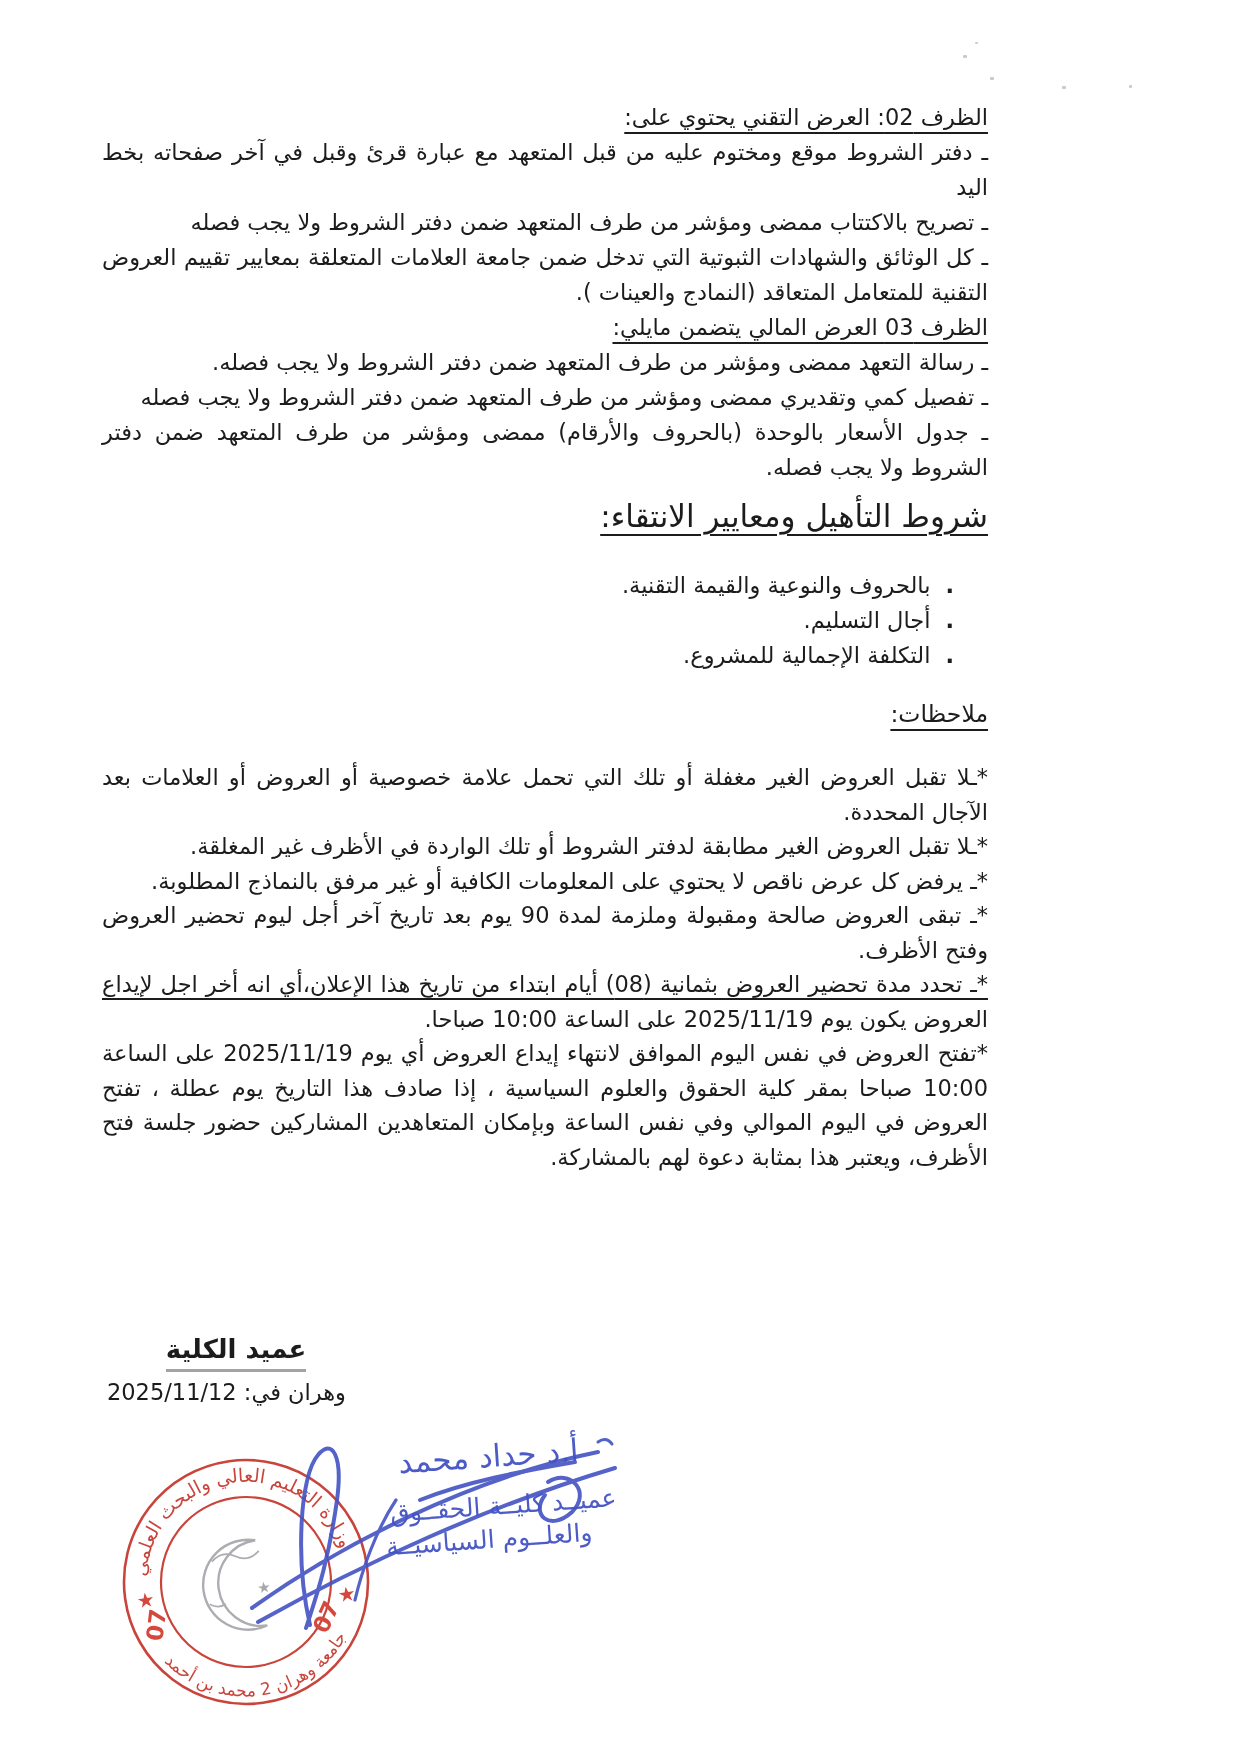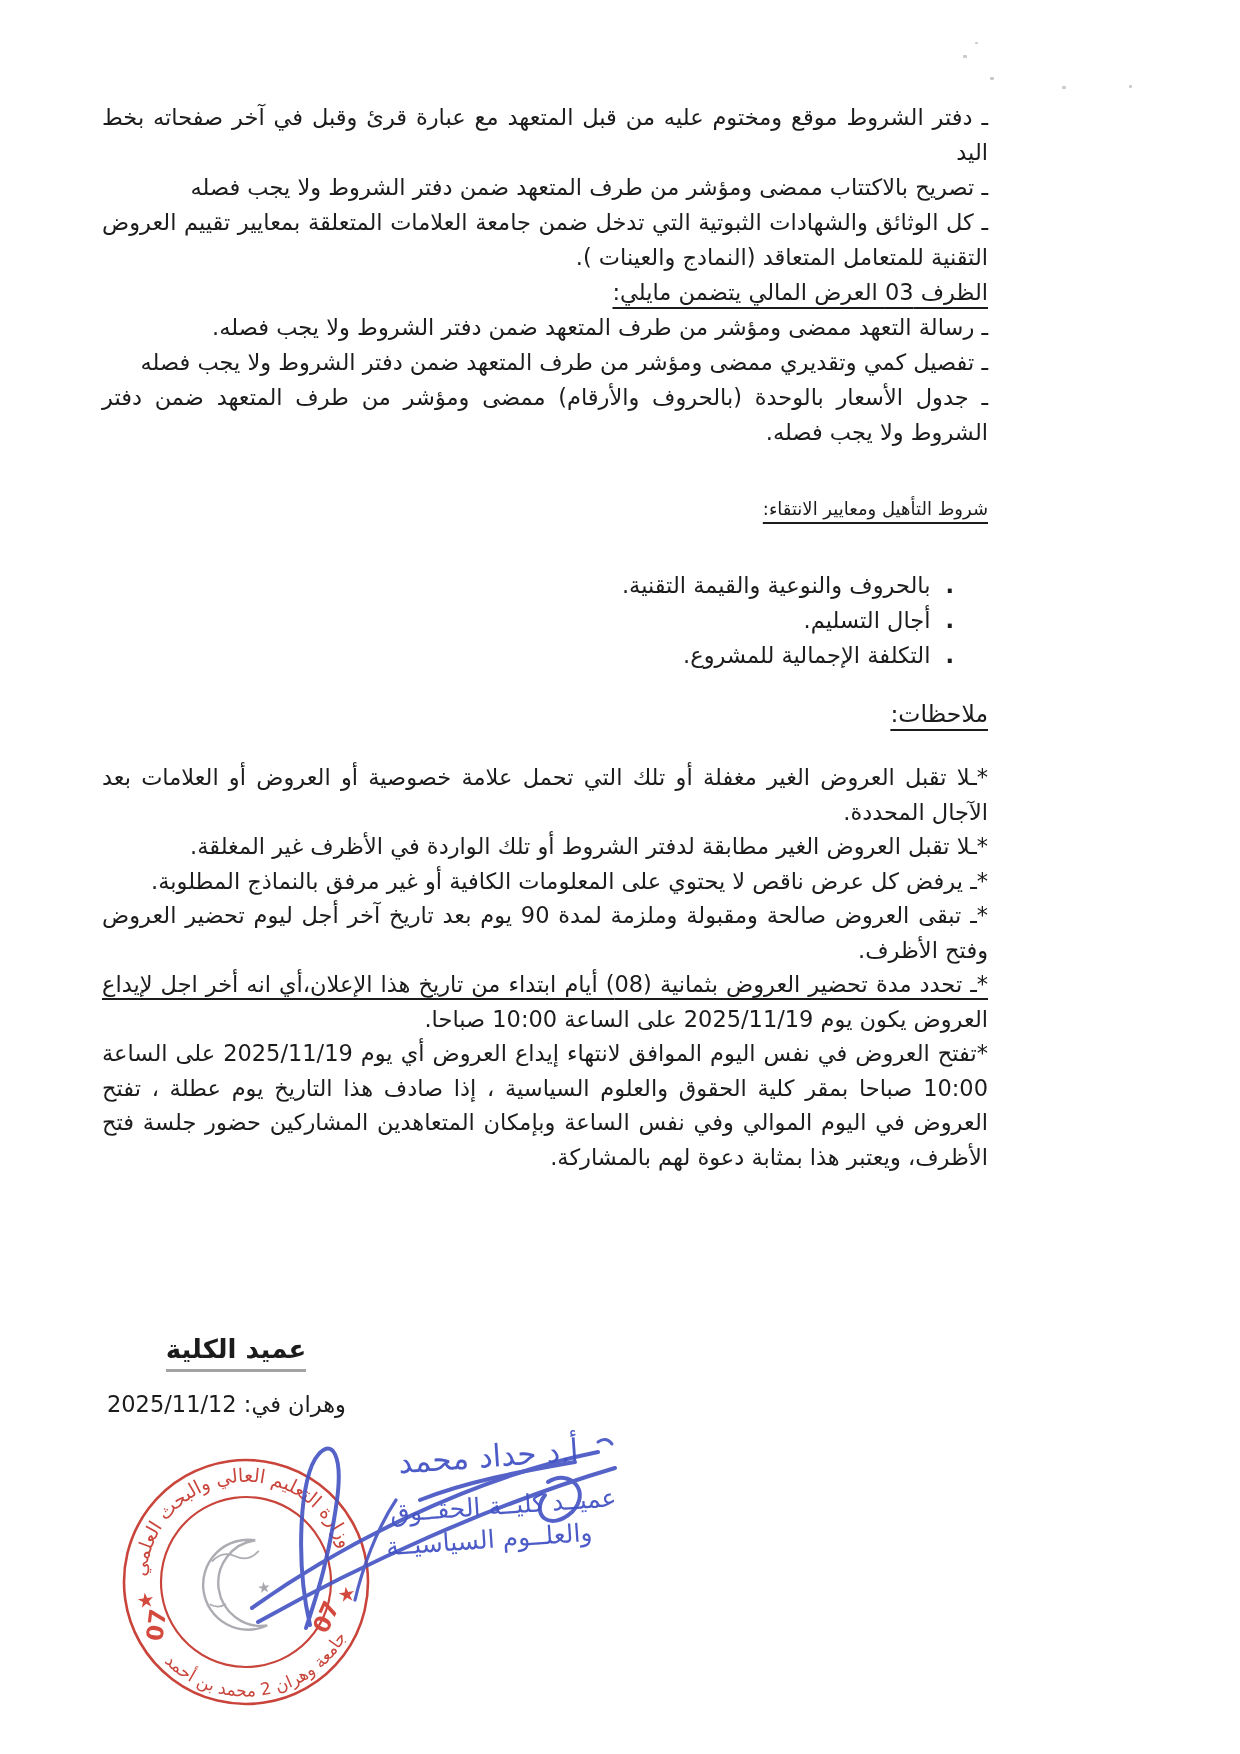--- a/index.html
+++ b/index.html
@@ -11,34 +11,34 @@
   p { margin:0; }
   .flow {
     position:absolute; right:252px; width:886px;
     font-size:22.5px; line-height:35px; text-align:justify; direction:rtl;
   }
   .hd {
     text-decoration:underline;
     text-decoration-thickness:2px; text-underline-offset:7px;
   }
   #env { top:100px; }
-  #qual-heading { position:absolute; right:252px; top:498px; font-size:18px; direction:rtl; }
+  #qual-heading { position:absolute; right:252px; top:498px; font-size:31px; direction:rtl; }
   #qual-items { position:absolute; right:286px; top:568px; direction:rtl; font-size:22.5px; line-height:35px; }
   .qual-item { display:flex; direction:rtl; column-gap:15px; }
   .qbullet { font-weight:bold; }
   #notes-heading { position:absolute; right:252px; top:700px; font-size:23.5px; direction:rtl; }
   #notes-body { top:760px; line-height:34.5px; }
   .useg { text-decoration:underline; text-decoration-thickness:1.8px; text-underline-offset:6px; }
 
   #dean { position:absolute; left:126px; top:1334px; width:220px; text-align:center; direction:rtl; }
   #dean-title {
     display:inline-block; font-size:26px; font-weight:bold;
     border-bottom:3px solid #a3a3a3; padding-bottom:5px; white-space:nowrap;
   }
-  #dean-date { margin-top:19px; font-size:22.5px; white-space:nowrap; }
+  #dean-date { margin-top:7px; font-size:22.5px; white-space:nowrap; }
 
   #stamp {
     position:absolute; left:111px; top:1447px; width:270px; height:270px;
     transform:rotate(-8deg); opacity:.92;
   }
   #sig-strokes { position:absolute; left:100px; top:1270px; width:560px; height:420px; pointer-events:none; }
   .handline {
     position:absolute; color:#4353c4; direction:rtl; white-space:nowrap;
     transform:rotate(-4deg); opacity:.95; font-weight:500;
   }
@@ -53,20 +53,21 @@
 
 <div class="page">
 
   <div class="speck" style="left:963px;top:55px;width:4px;height:3px;"></div>
   <div class="speck" style="left:975px;top:42px;width:3px;height:2px;"></div>
   <div class="speck" style="left:990px;top:77px;width:4px;height:3px;"></div>
   <div class="speck" style="left:1062px;top:86px;width:4px;height:3px;"></div>
   <div class="speck" style="left:1129px;top:85px;width:3px;height:3px;"></div>
 
   <div class="flow" id="env">
+    <p><span class="hd">الظرف 02: العرض التقني يحتوي على:</span></p>
     <p>ـ دفتر الشروط موقع ومختوم عليه من قبل المتعهد مع عبارة قرئ وقبل في آخر صفحاته بخط اليد</p>
     <p>ـ تصريح بالاكتتاب ممضى ومؤشر من طرف المتعهد ضمن دفتر الشروط ولا يجب فصله</p>
     <p>ـ كل الوثائق والشهادات الثبوتية التي تدخل ضمن جامعة العلامات المتعلقة بمعايير تقييم العروض التقنية للمتعامل المتعاقد (النمادج والعينات ).</p>
     <p><span class="hd">الظرف 03 العرض المالي يتضمن مايلي:</span></p>
     <p>ـ رسالة التعهد ممضى ومؤشر من طرف المتعهد ضمن دفتر الشروط ولا يجب فصله.</p>
     <p>ـ تفصيل كمي وتقديري ممضى ومؤشر من طرف المتعهد ضمن دفتر الشروط ولا يجب فصله</p>
     <p>ـ جدول الأسعار بالوحدة (بالحروف والأرقام) ممضى ومؤشر من طرف المتعهد ضمن دفتر الشروط ولا يجب فصله.</p>
   </div>
 
   <div id="qual-heading">

